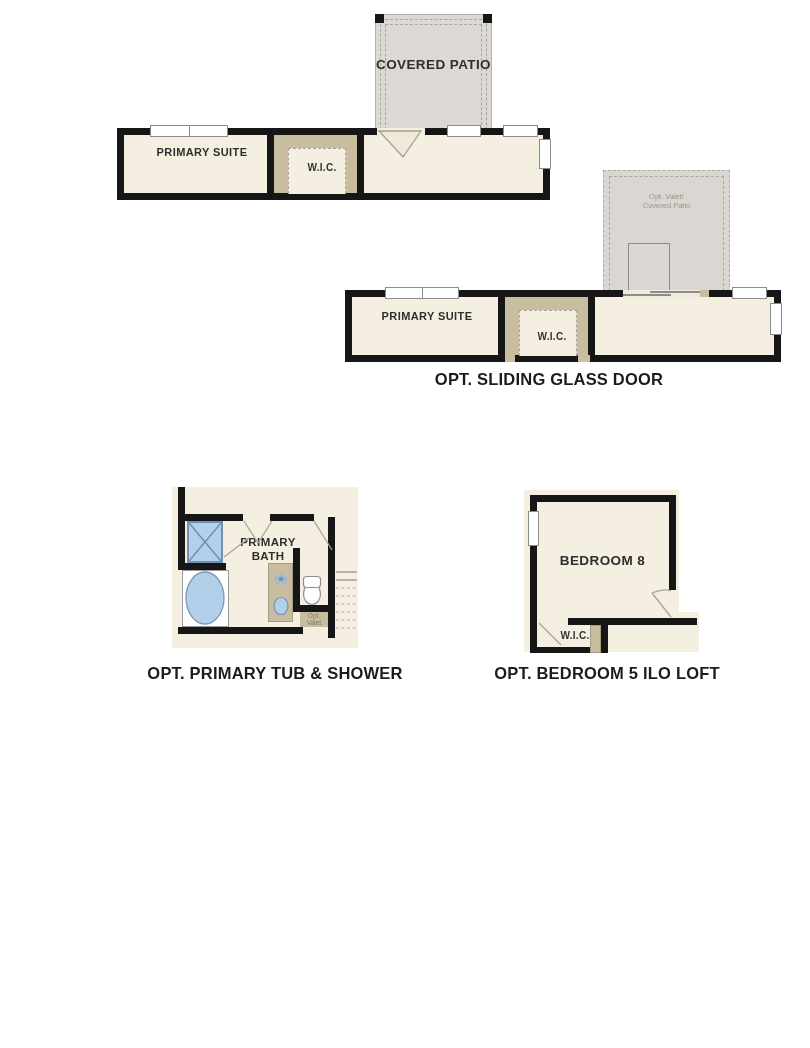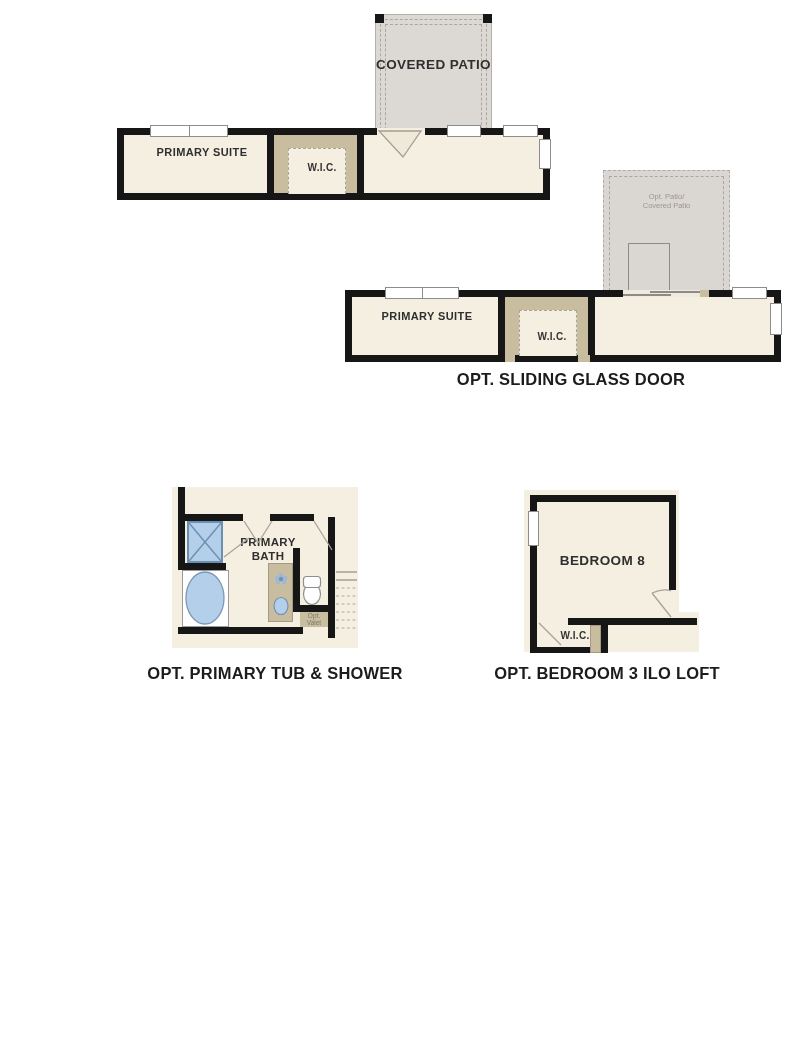--- a/index.html
+++ b/index.html
@@ -67,21 +67,21 @@
 
     <div class="room-label" style="left:142px;top:146px;width:120px;">PRIMARY SUITE</div>
     <div class="wic-label" style="left:292px;top:162px;width:60px;">W.I.C.</div>
   </div>
 
   <div class="plan">
     <div class="patio2" style="left:603px;top:170px;width:127px;height:122px;">
       <div class="patio-dash" style="left:5px;top:5px;right:5px;bottom:0;"></div>
     </div>
     <div class="tiny-label" style="left:603px;top:192px;width:127px;">
-      <div>Opt. Patio/</div>
+      <div>Opt. Valet/</div>
       <div>Covered Patio</div>
     </div>
     <div class="panel" style="left:628px;top:243px;width:42px;height:49px;"></div>
 
     <div class="strip" style="left:345px;top:290px;width:436px;height:72px;"></div>
     <div class="wall" style="left:498px;top:290px;width:7px;height:72px;"></div>
     <div class="wall" style="left:588px;top:290px;width:7px;height:72px;"></div>
     <div class="tan" style="left:505px;top:297px;width:83px;height:58px;"></div>
     <div class="wic-inner" style="left:519px;top:310px;width:56px;height:45px;"></div>
     <div class="tan" style="left:505px;top:355px;width:10px;height:7px;"></div>
@@ -93,21 +93,21 @@
     <div class="tan" style="left:700px;top:290px;width:9px;height:7px;"></div>
 
     <div class="window" style="left:385px;top:287px;width:74px;height:12px;">
         <div class="mullion"></div>
       </div>
     <div class="window" style="left:732px;top:287px;width:35px;height:12px;"></div>
     <div class="window" style="left:770px;top:303px;width:12px;height:32px;"></div>
 
     <div class="room-label" style="left:367px;top:310px;width:120px;">PRIMARY SUITE</div>
     <div class="wic-label" style="left:522px;top:331px;width:60px;">W.I.C.</div>
-    <div class="caption" style="left:353px;top:370px;width:436px;text-align:center;">OPT. SLIDING GLASS DOOR</div>
+    <div class="caption" style="left:331px;top:370px;width:436px;text-align:center;">OPT. SLIDING GLASS DOOR</div>
   </div>
 
   <div class="plan">
     <div class="room-fill" style="left:172px;top:487px;width:186px;height:161px;"></div>
 
     <div class="wall" style="left:178px;top:487px;width:7px;height:83px;"></div>
     <div class="wall" style="left:185px;top:514px;width:58px;height:7px;"></div>
     <div class="wall" style="left:270px;top:514px;width:44px;height:7px;"></div>
     <div class="wall" style="left:328px;top:517px;width:7px;height:121px;"></div>
     <div class="wall" style="left:178px;top:563px;width:48px;height:7px;"></div>
@@ -135,21 +135,21 @@
     <div class="wall" style="left:530px;top:495px;width:7px;height:158px;"></div>
     <div class="wall" style="left:669px;top:495px;width:7px;height:95px;"></div>
     <div class="wall" style="left:568px;top:618px;width:129px;height:7px;"></div>
     <div class="wall" style="left:530px;top:647px;width:60px;height:6px;"></div>
     <div class="tan" style="left:590px;top:625px;width:11px;height:28px;border:1px solid #a59b85;box-sizing:border-box;"></div>
     <div class="wall" style="left:601px;top:625px;width:7px;height:28px;"></div>
     <div class="window" style="left:528px;top:511px;width:11px;height:35px;"></div>
 
     <div class="room-label big" style="left:545px;top:553px;width:115px;">BEDROOM 8</div>
     <div class="wic-label" style="left:552px;top:630px;width:46px;">W.I.C.</div>
-    <div class="caption" style="left:437px;top:664px;width:340px;">OPT. BEDROOM 3 ILO LOFT</div>
+    <div class="caption" style="left:437px;top:664px;width:340px;">OPT. BEDROOM 5 ILO LOFT</div>
   </div>
 
   <svg class="overlay" width="810" height="1048" viewBox="0 0 810 1048">
 
     <g>
       <polygon points="379,131 421,131 403,157" fill="#efe9da" stroke="#a39d92" stroke-width="1.3"></polygon>
     </g>
 
     <g stroke="#6d8fb3" stroke-width="1.4">
       <line x1="189" y1="523" x2="221" y2="561"></line>

